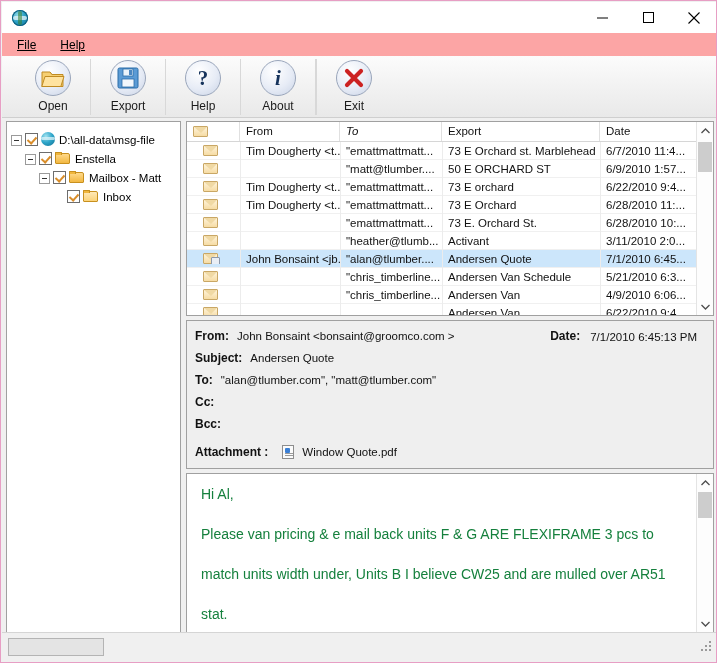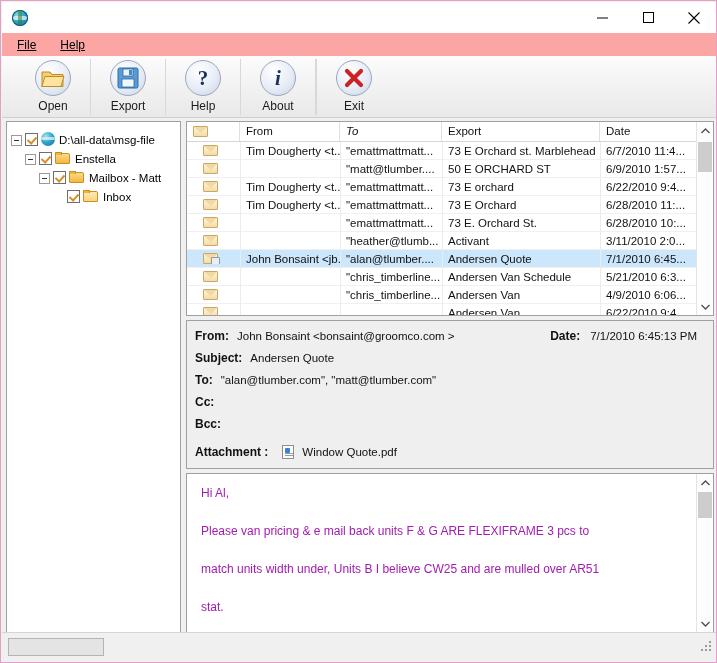--- a/index.html
+++ b/index.html
@@ -379,21 +379,21 @@
   }
   .dvalue {
     font-size: 11.5px;
     color: #111;
     margin-left: 8px;
     white-space: nowrap;
   }
   .date-block {
     margin-left: auto;
     display: flex;
-    align-items: center;
+    align-items: flex-end;
     padding-right: 16px;
   }
   .date-block .dvalue { margin-left: 10px; }
   .pdf-ico {
     width: 12px; height: 14px;
     background: #fbfbfb;
     border: 1px solid #8d8d8d;
     position: relative;
     margin-left: 14px;
     margin-right: 8px;
@@ -421,22 +421,22 @@
     position: absolute;
     left: 185px; top: 472px;
     width: 528px; height: 160px;
     background: #ffffff;
     border: 1px solid #a0a0a0;
     box-sizing: border-box;
     overflow: hidden;
   }
   .body-text {
     padding: 12px 20px 0 14px;
-    font-size: 12px;
-    color: #a21caf;
+    font-size: 14px;
+    color: #15803d;
   }
   .body-text p {
     margin: 0 0 24px 0;
     white-space: nowrap;
   }
 
   
   .statusbar {
     position: absolute;
     left: 1px; bottom: 1px;

